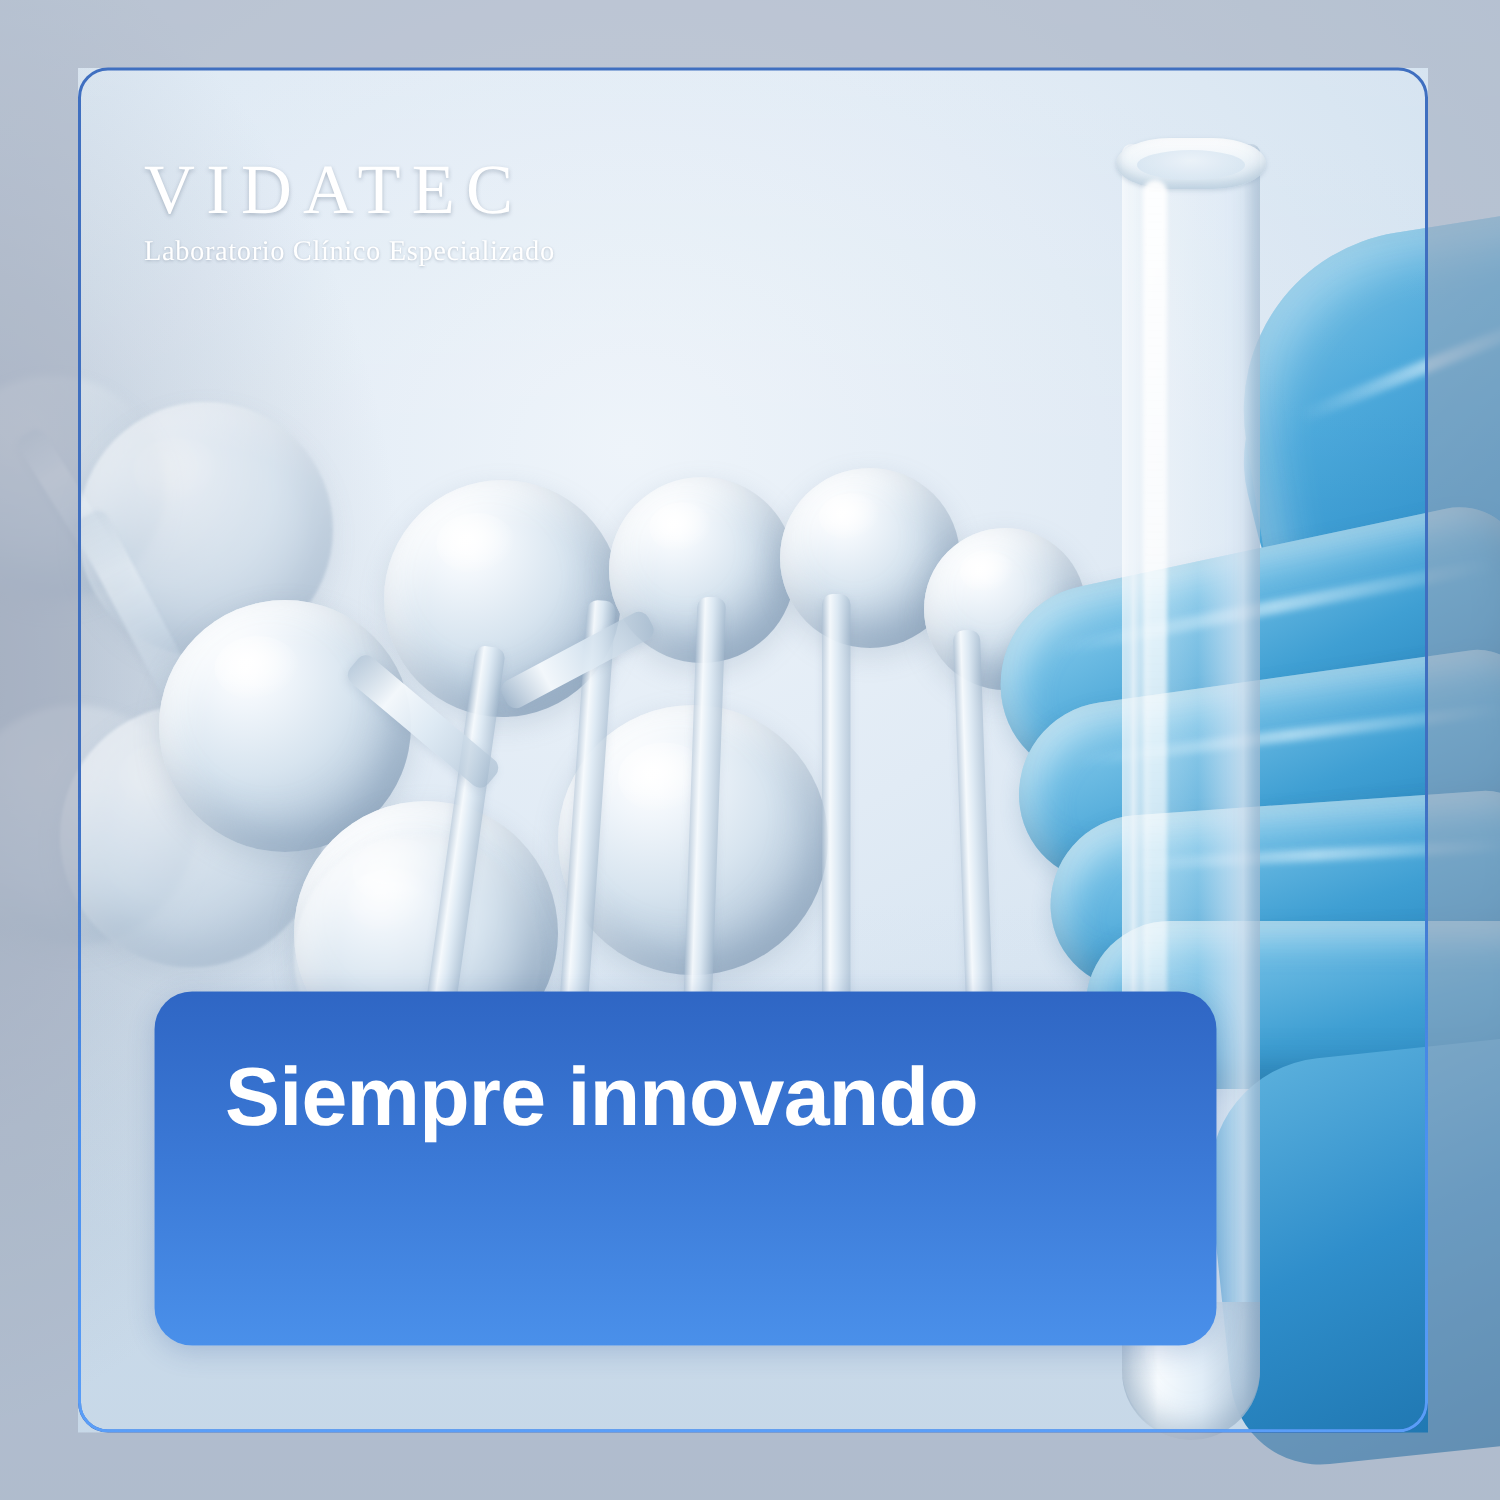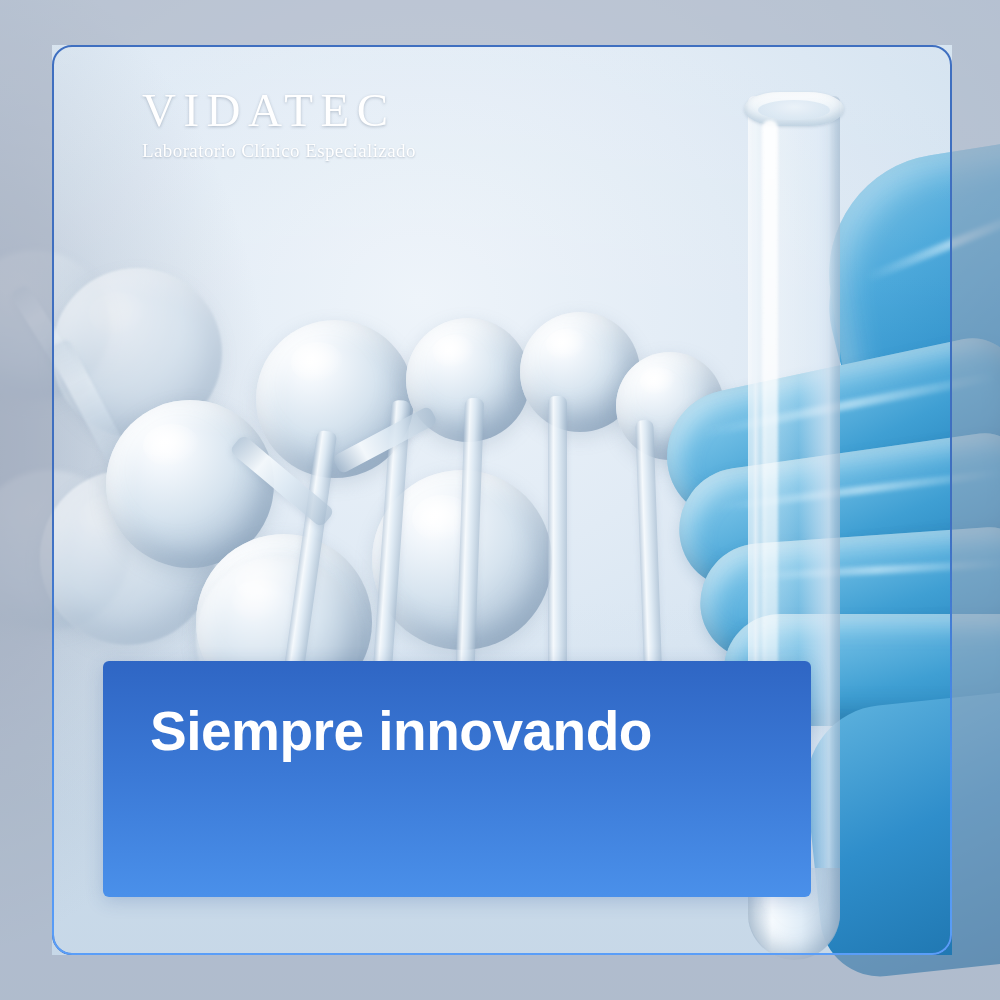--- a/index.html
+++ b/index.html
@@ -218,23 +218,22 @@
       linear-gradient(#000 0 0) padding-box,
       linear-gradient(#000 0 0);
     -webkit-mask-composite: xor;
     mask-composite: exclude;
     pointer-events: none;
   }
 
   
   .logo {
     position: absolute;
-    left: 96px; top: 87px;
+    left: 96px; top: 104px;
     color: #ffffff;
-    margin-left: 46px;
   }
   .logo-word {
     font-family: "Liberation Serif", "DejaVu Serif", serif;
     font-size: 47px;
     letter-spacing: 7.5px;
     line-height: 1;
     text-shadow: 0 1px 3px rgba(70,85,110,.35);
   }
   .logo-tag {
     font-family: "Liberation Serif", "DejaVu Serif", serif;
@@ -242,21 +241,21 @@
     letter-spacing: .4px;
     margin-top: 6px;
     text-shadow: 0 1px 2px rgba(70,85,110,.3);
   }
 
   
   .banner {
     position: absolute;
     left: 103px; top: 661px;
     width: 708px; height: 236px;
-    border-radius: 6px;
+    border-radius: 25px;
     background: linear-gradient(to bottom, #2f66c4 0%, #3b79d6 48%, #4a90ea 100%);
     box-shadow: 0 4px 18px rgba(40,80,150,.22);
   }
   .banner-text {
     position: absolute;
     left: 47px; top: 38px;
     width: 640px;
     color: #ffffff;
     font-weight: bold;
     font-size: 55px;

